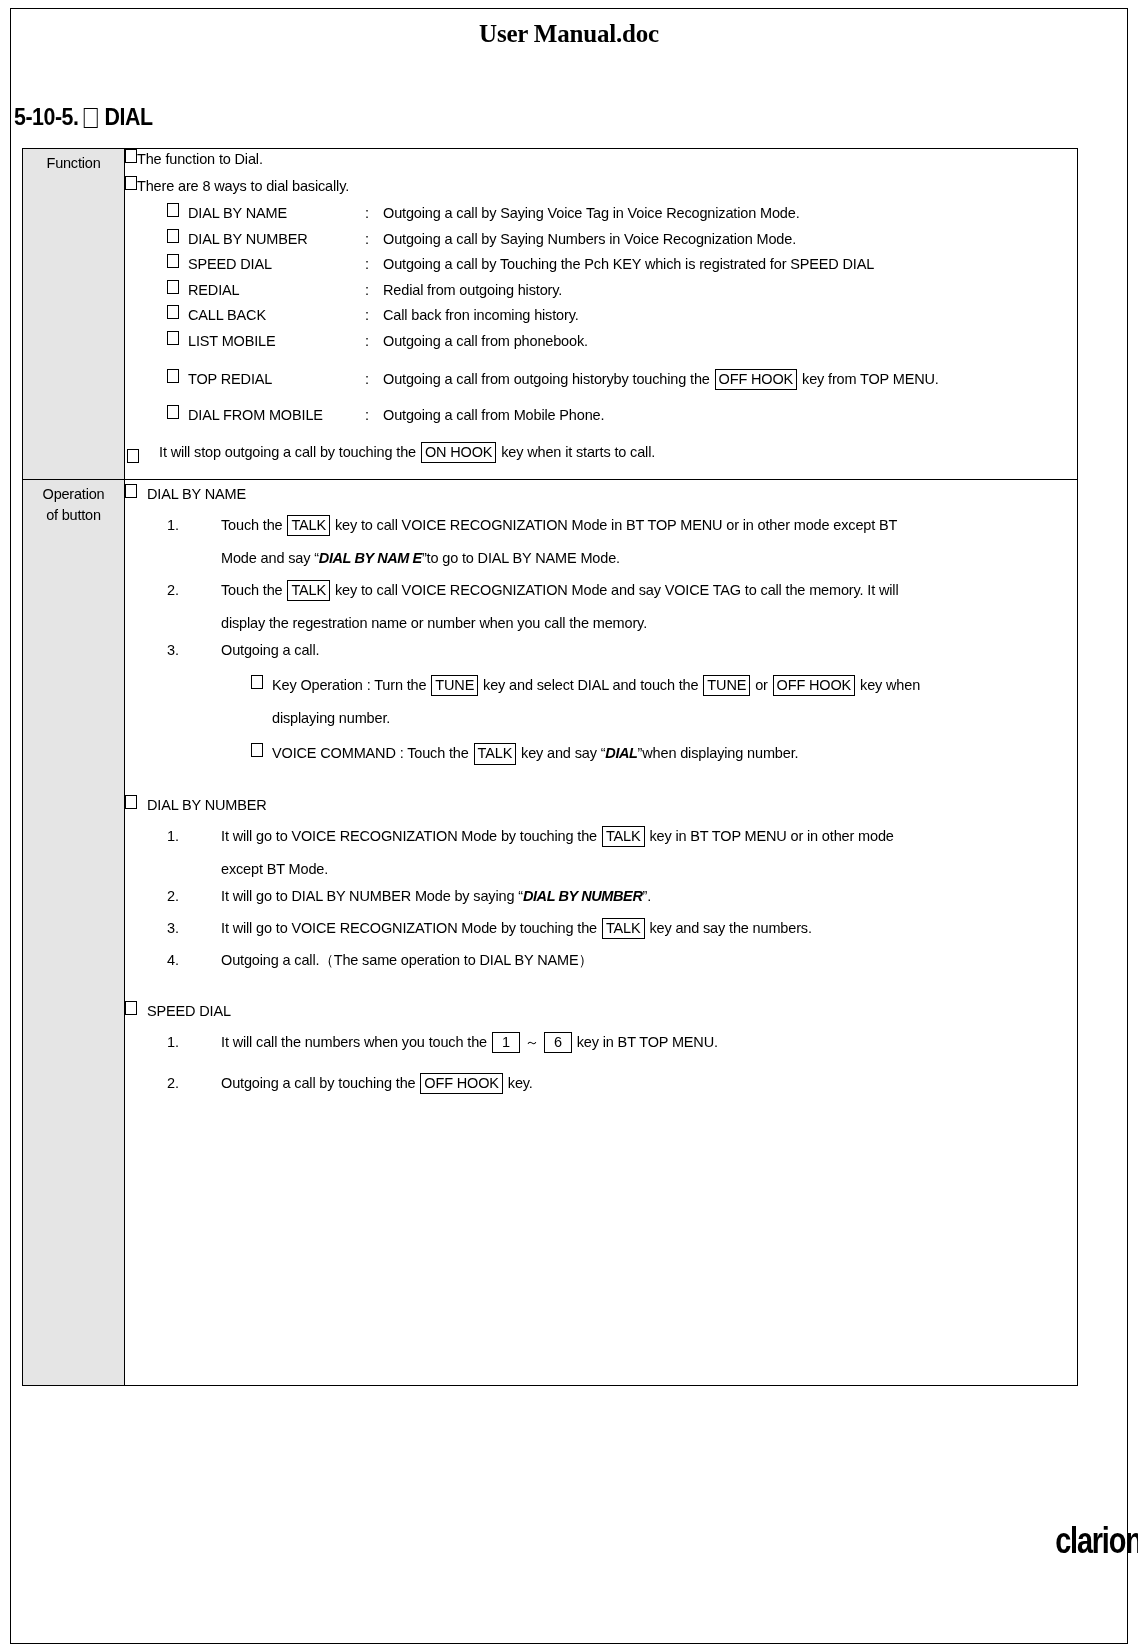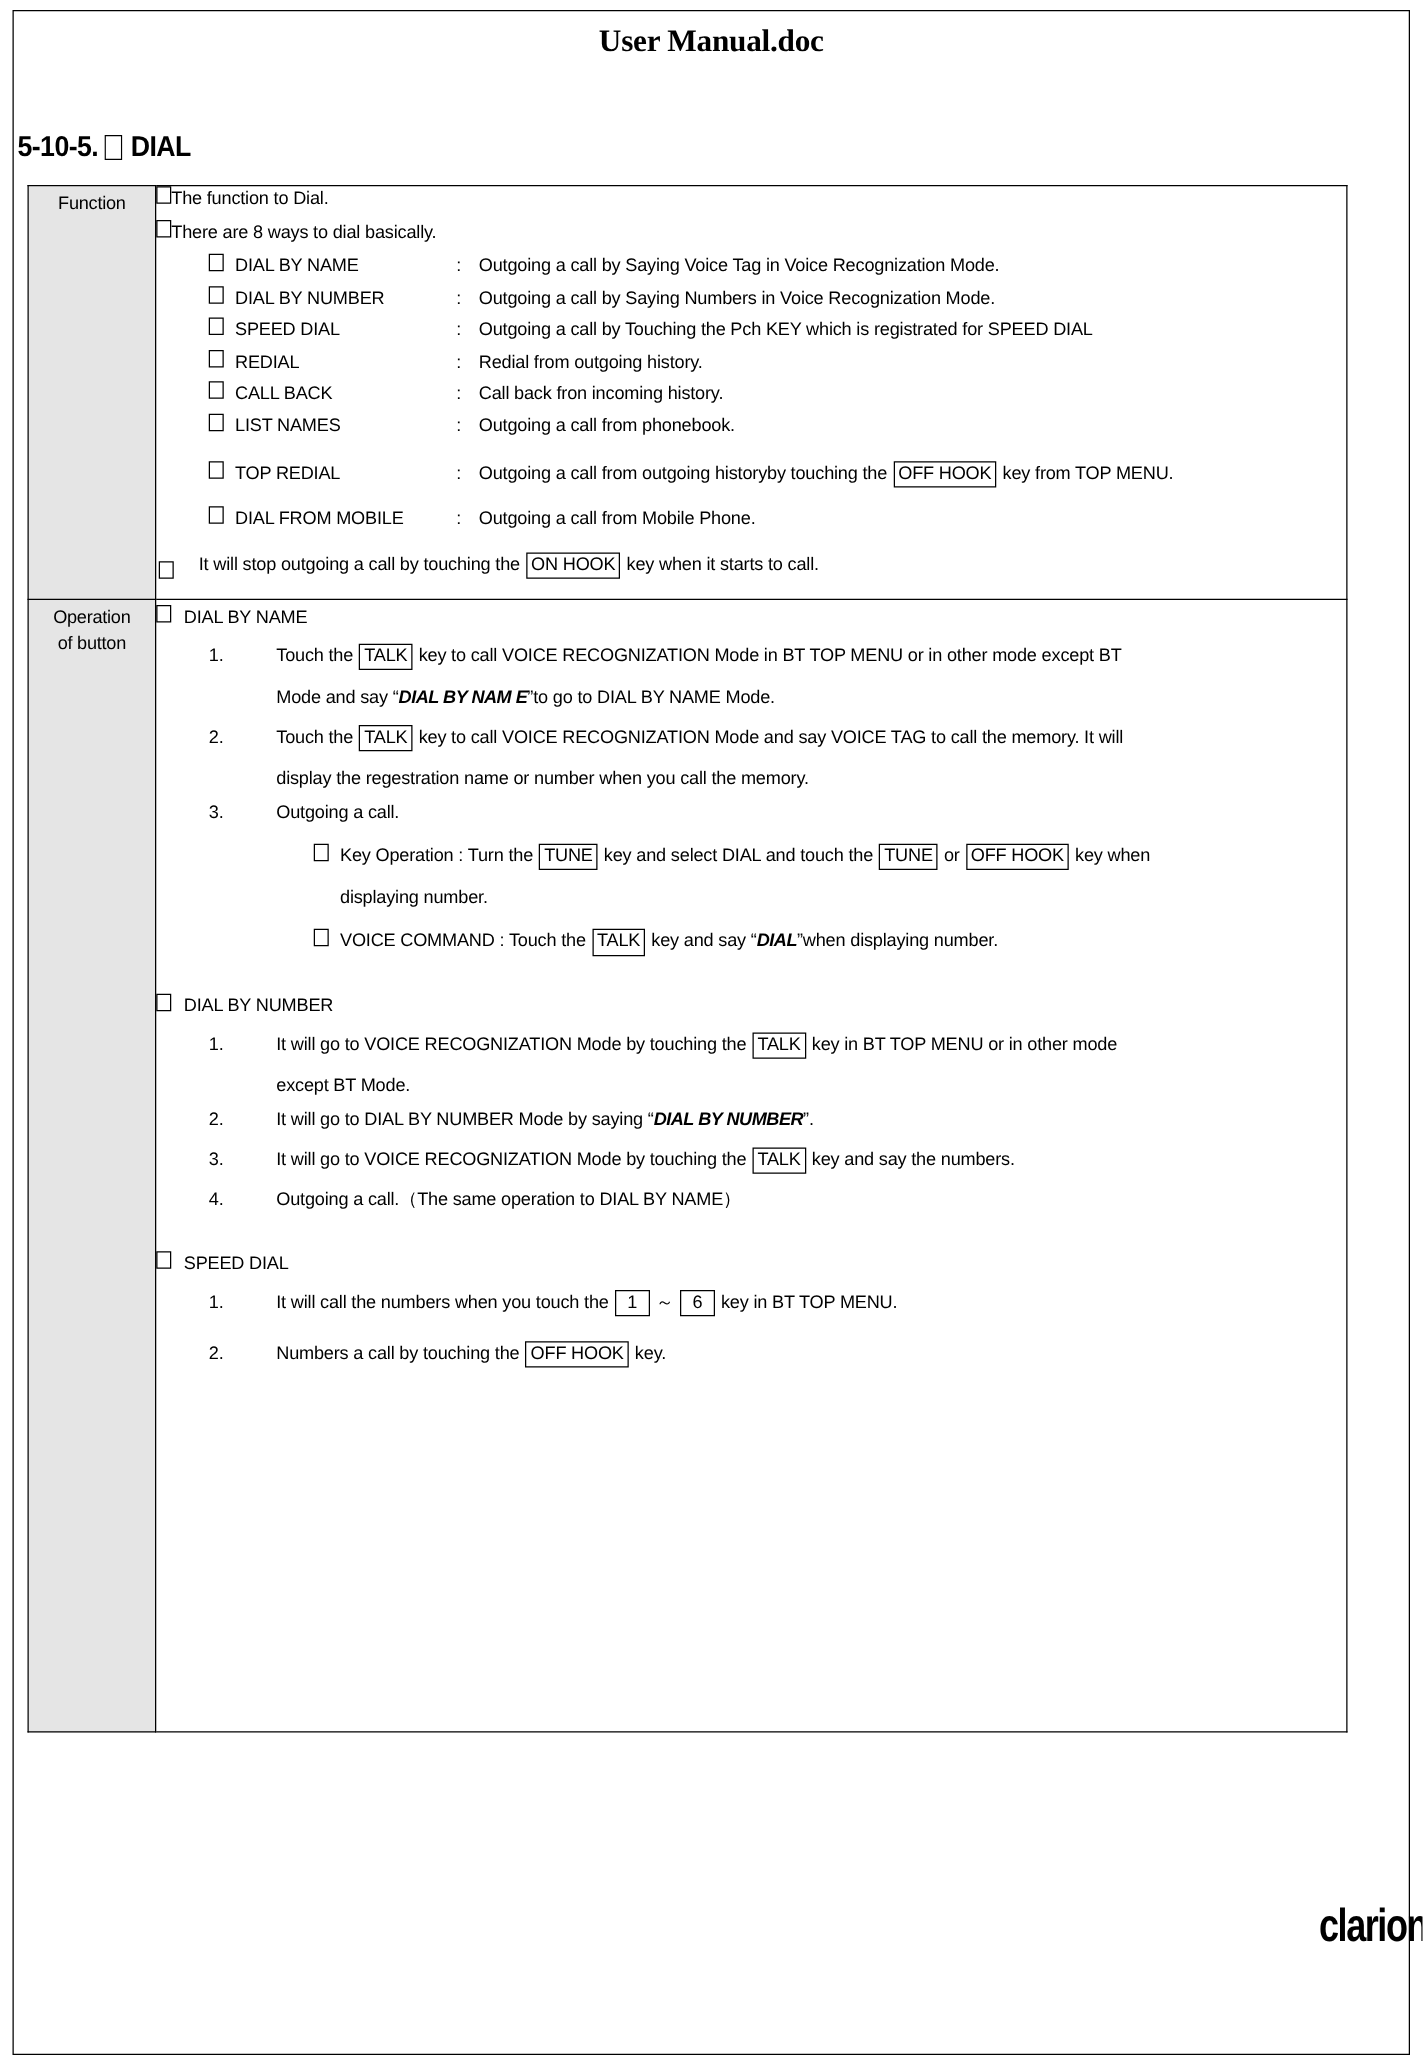--- a/index.html
+++ b/index.html
@@ -292,21 +292,21 @@
             <span class="desc">Redial from outgoing history.</span>
           </div>
           <div class="fn-sub">
             <span class="cb"></span>
             <span class="name">CALL BACK</span>
             <span class="colon">:</span>
             <span class="desc">Call back fron incoming history.</span>
           </div>
           <div class="fn-sub">
             <span class="cb"></span>
-            <span class="name">LIST NAMES</span>
+            <span class="name">LIST MOBILE</span>
             <span class="colon">:</span>
             <span class="desc">Outgoing a call from phonebook.</span>
           </div>
 
           <div class="fn-sub spaced">
             <span class="cb"></span>
             <span class="name">TOP REDIAL</span>
             <span class="colon">:</span>
             <span class="desc"><span>Outgoing a call from outgoing historyby touching the</span>
               <span class="keybox">OFF HOOK</span>
@@ -431,21 +431,21 @@
           <ol class="steps">
             <li style="margin-bottom:20px;">
               <p><span>It will call the numbers when you touch the</span>
                 <span class="keybox num">1</span>
                 <span>～</span>
                 <span class="keybox num">6</span>
                 <span>key in BT TOP MENU.</span>
               </p>
             </li>
             <li>
-              <p><span>Numbers a call by touching the</span>
+              <p><span>Outgoing a call by touching the</span>
                 <span class="keybox">OFF HOOK</span>
                 <span>key.</span>
               </p>
             </li>
           </ol>
 
         </td>
       </tr>
 
     </tbody>

